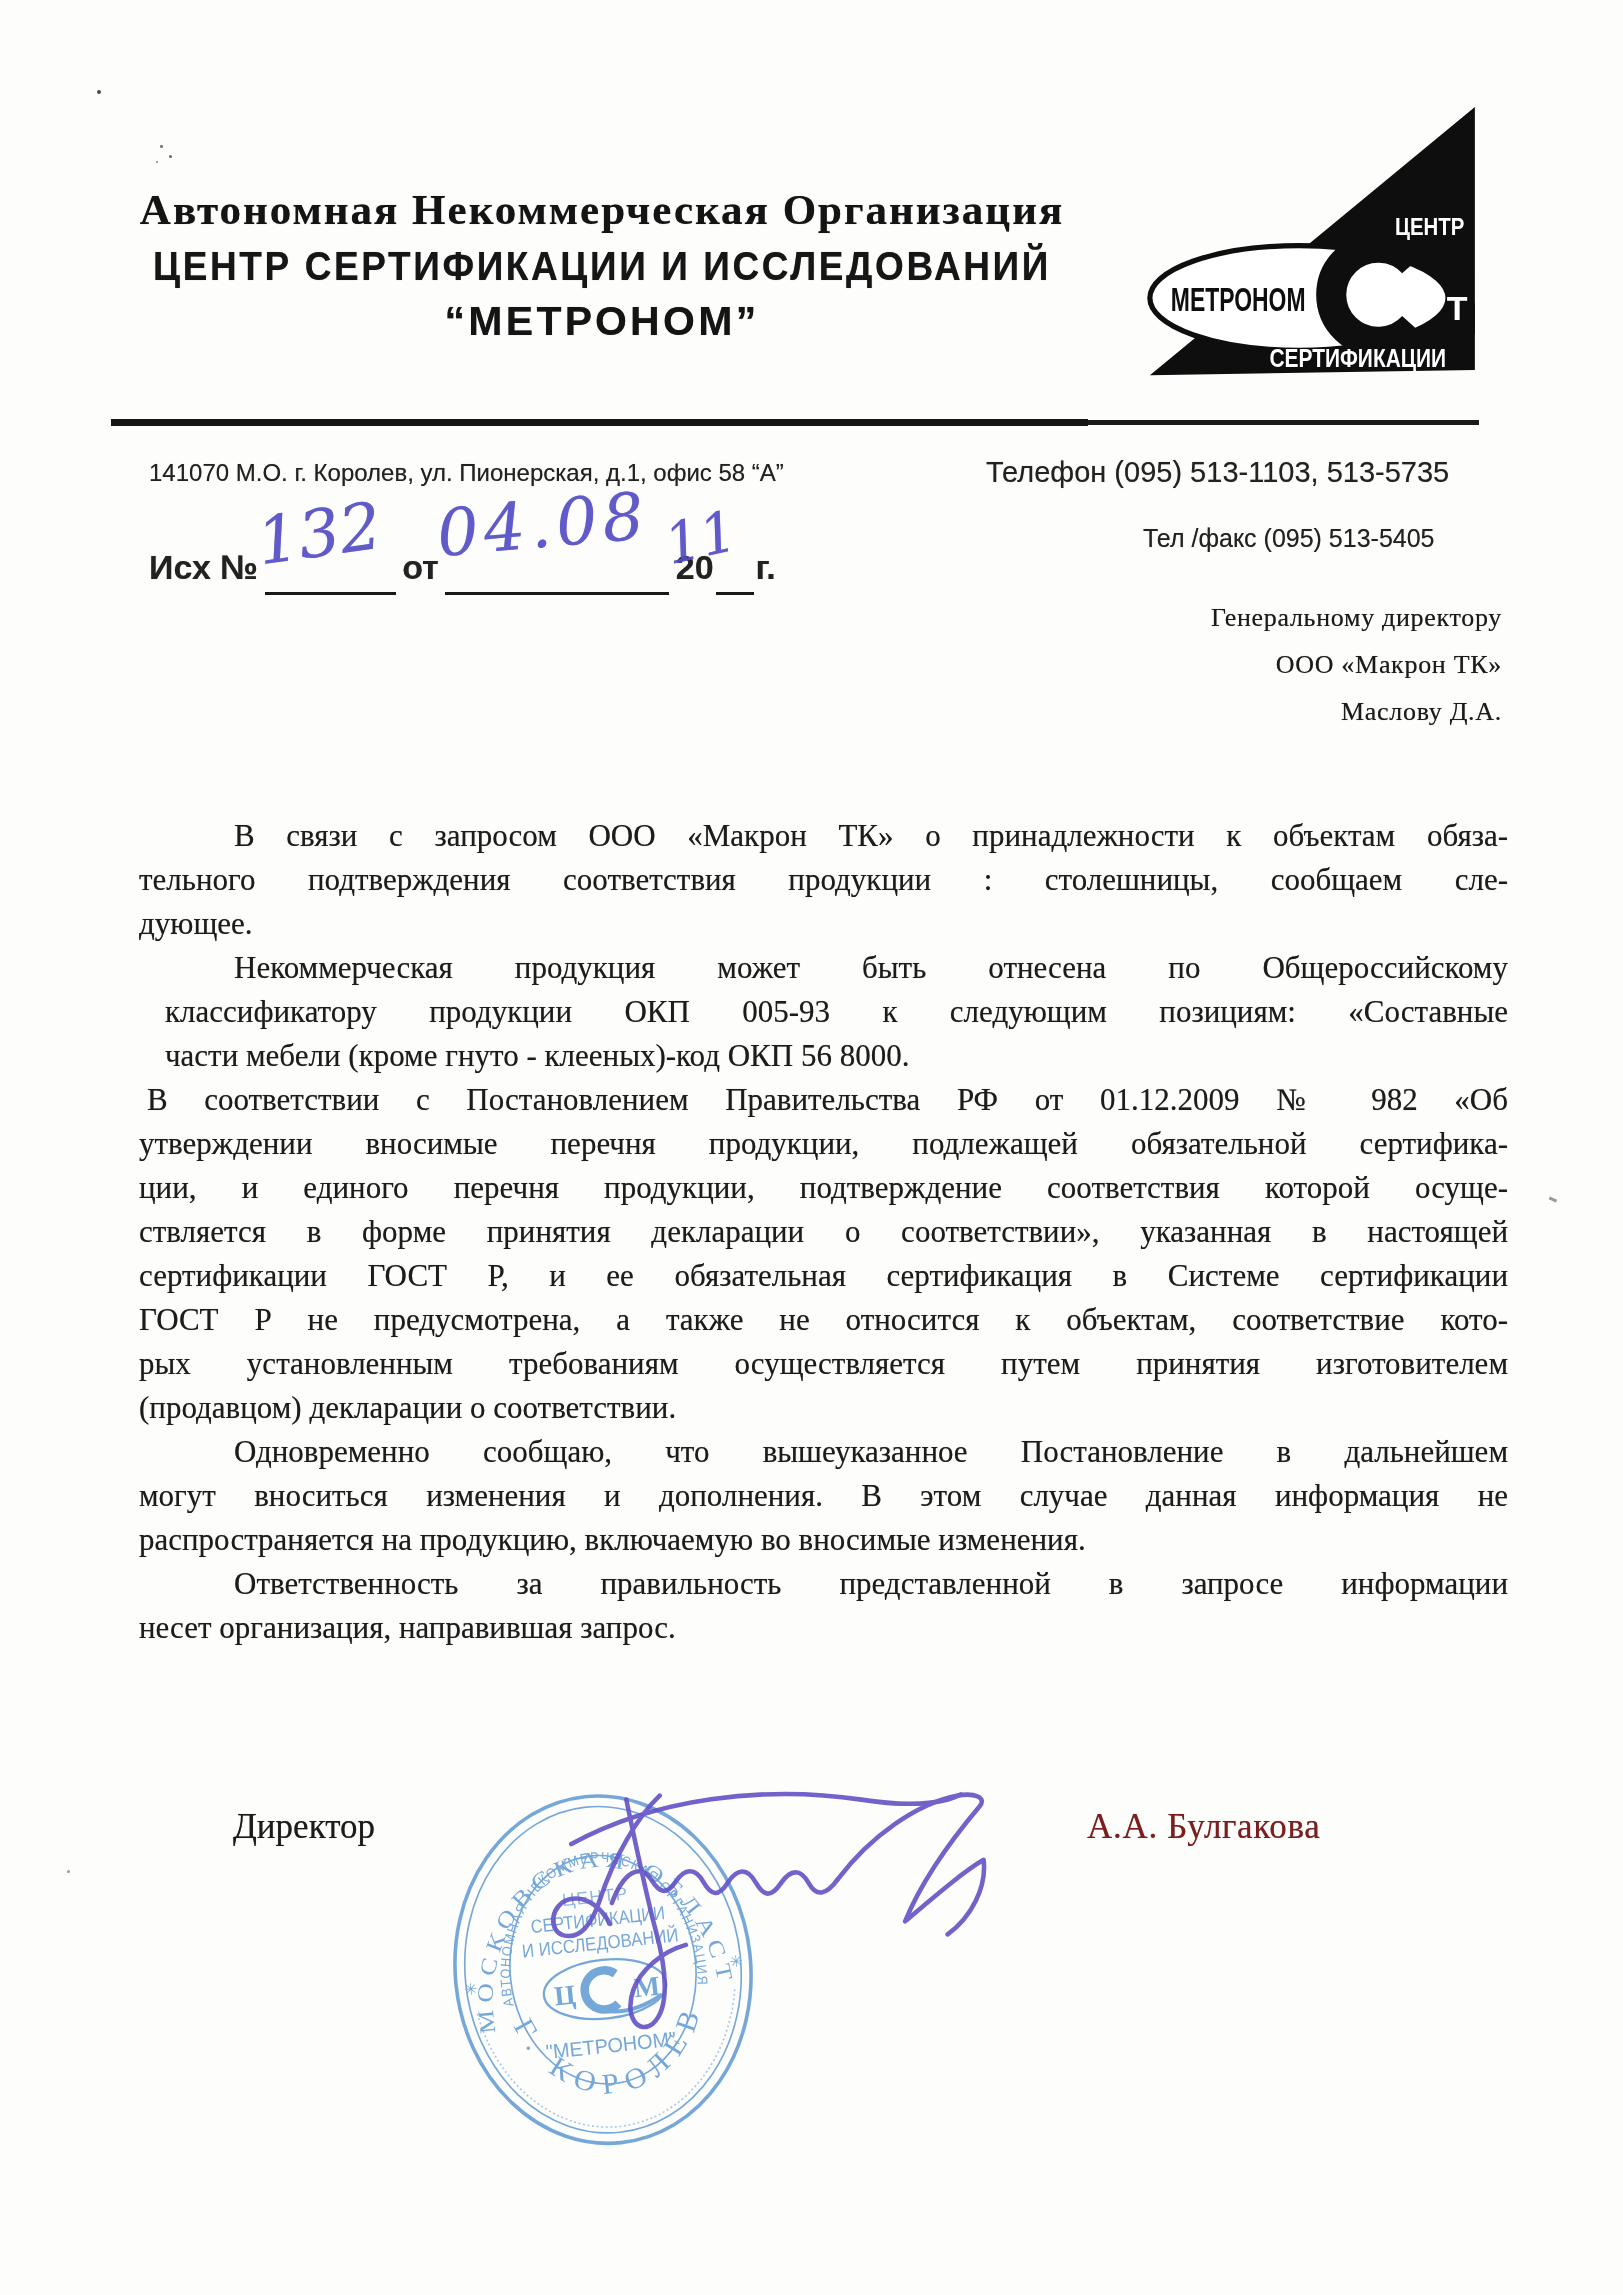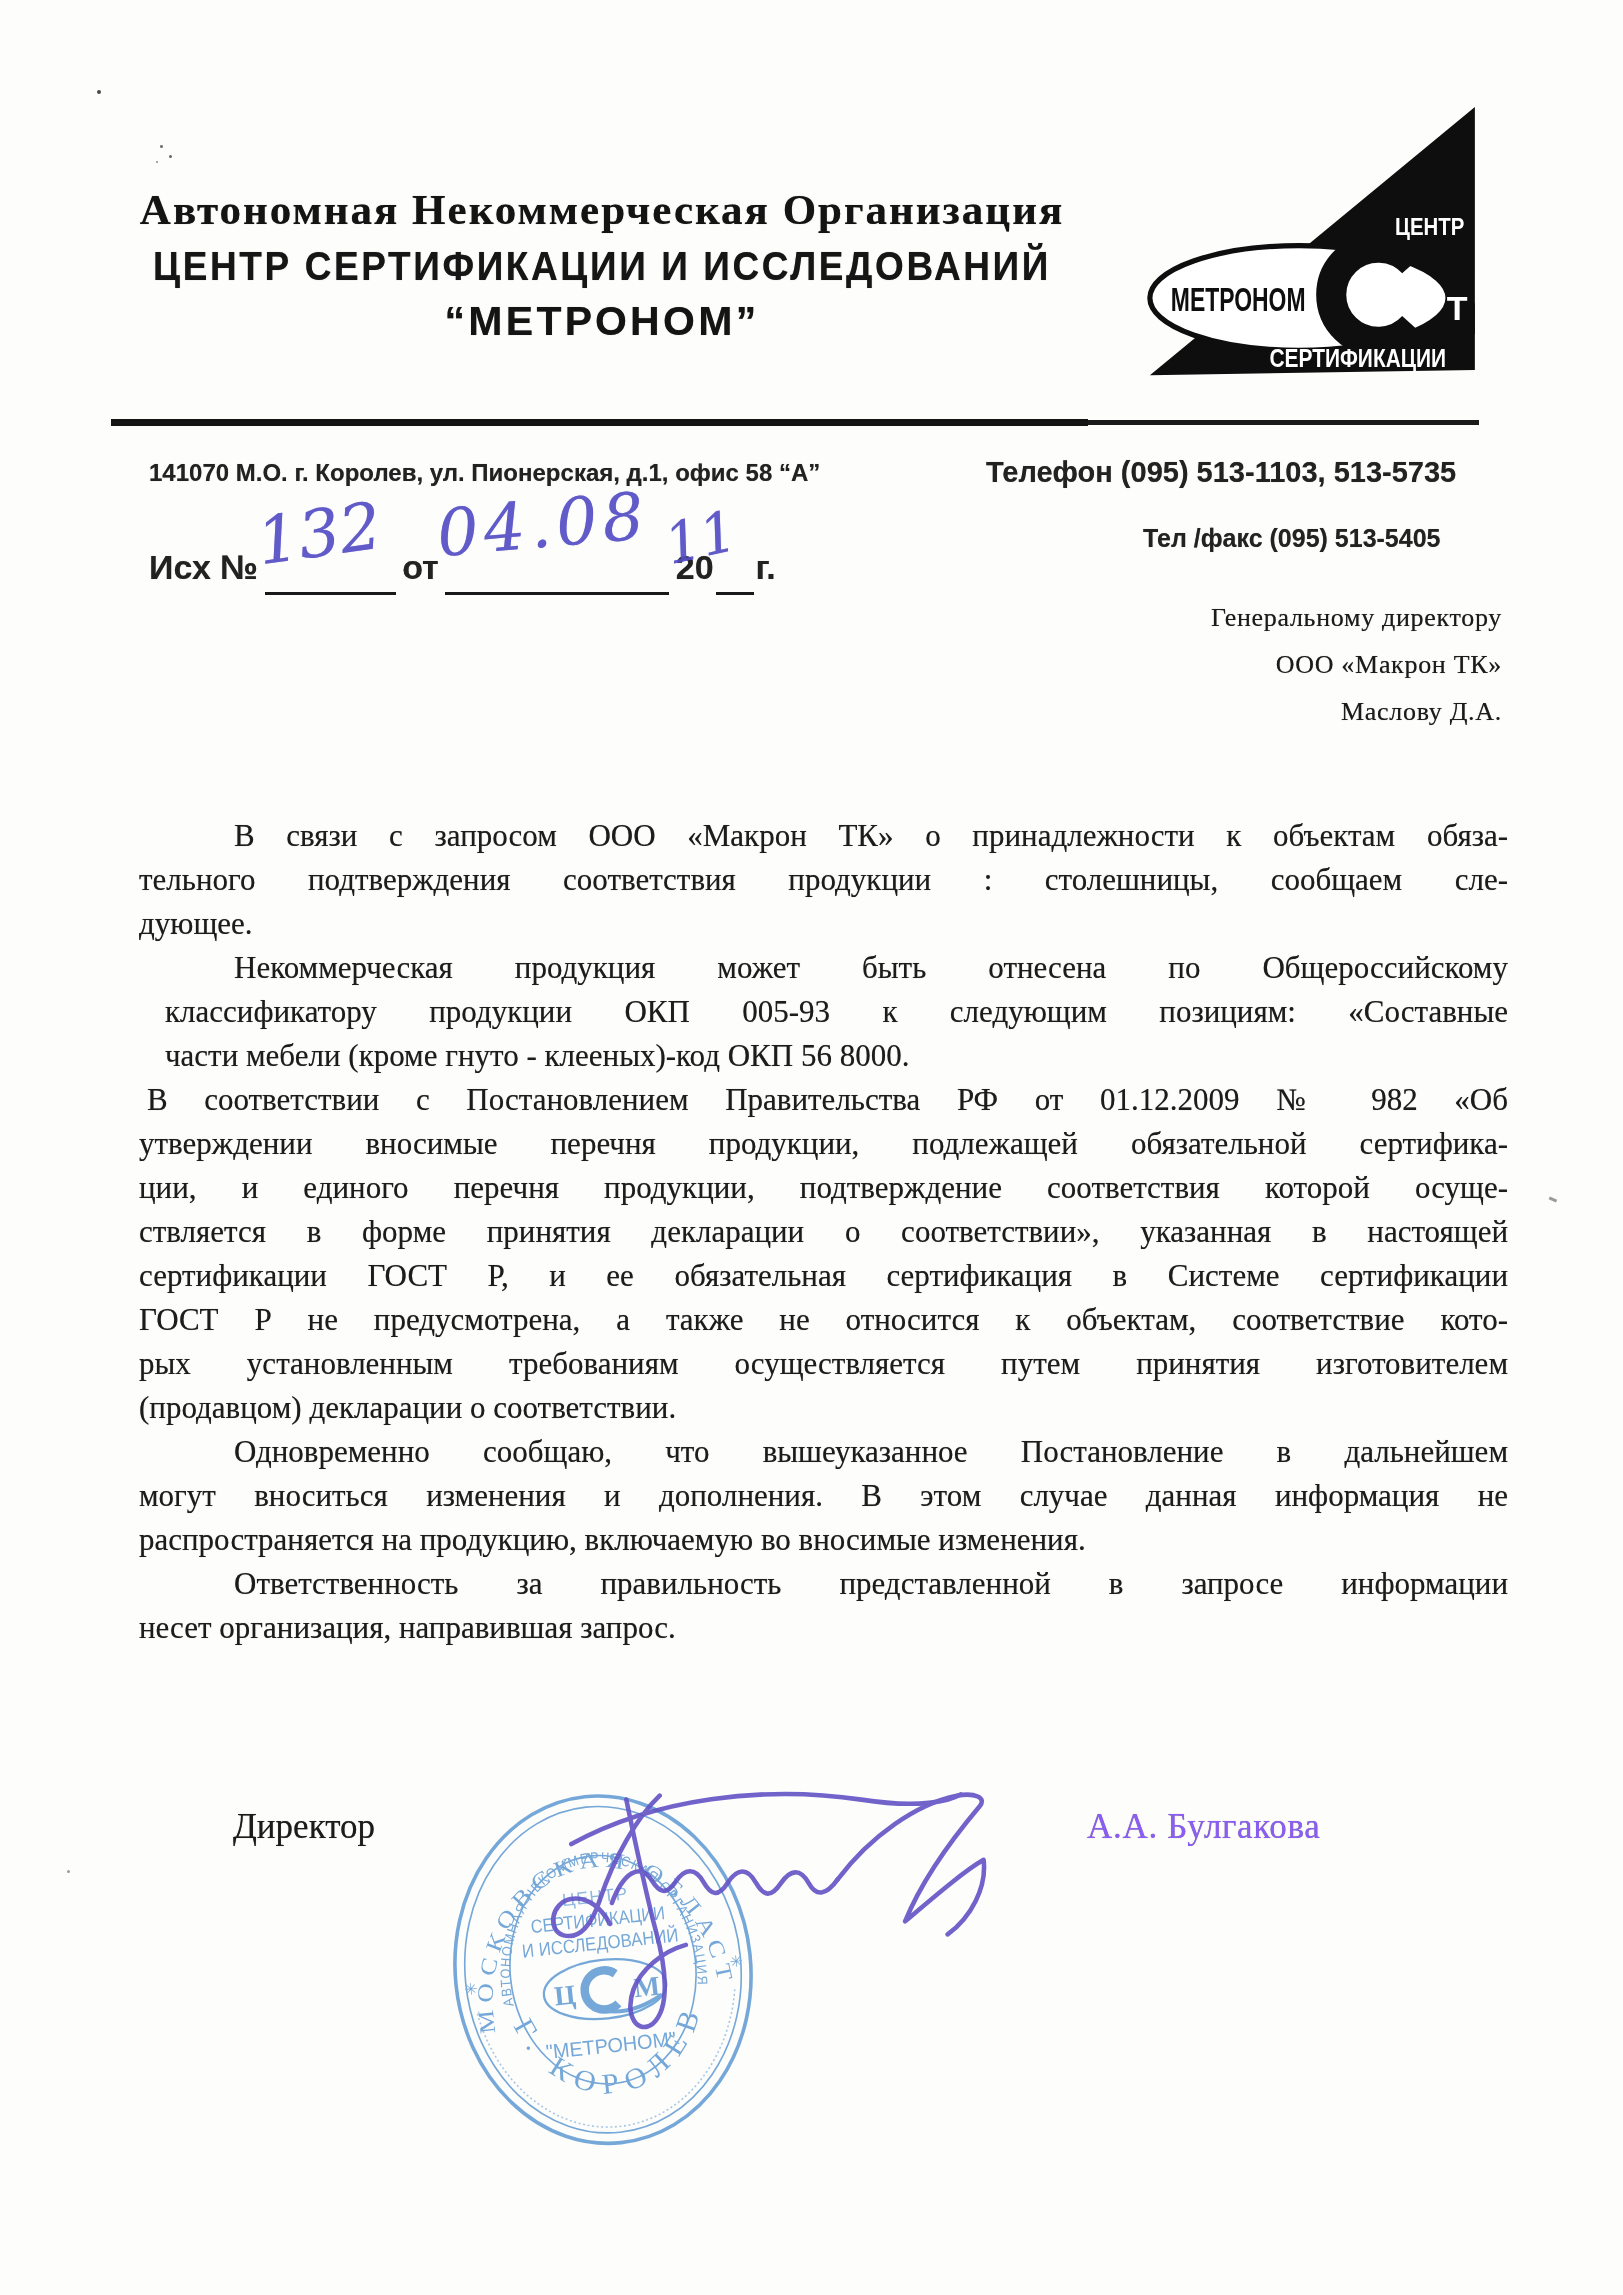--- a/index.html
+++ b/index.html
@@ -16,21 +16,21 @@
              font-size:37px;letter-spacing:2.6px;color:#161616;transform:scaleY(1.08);
              text-shadow:0 0 0.7px rgba(10,10,10,.6);}
   .org-line3{margin-top:10.5px;font-family:"Liberation Sans",sans-serif;font-weight:bold;
              font-size:41px;letter-spacing:3.3px;color:#141414;text-shadow:0 0 0.7px rgba(10,10,10,.6);}
 
   
   .rule-a{left:111px;top:419px;width:977px;height:7.2px;background:#151515;}
   .rule-b{left:1088px;top:420px;width:391px;height:4.6px;background:#1b1b1b;}
 
   
-  .sansb{font-family:"Liberation Sans",sans-serif;font-weight:bold;color:#222;
+  .sansb{font-family:"Liberation Sans",sans-serif;font-weight:normal;color:#222;
          text-shadow:0 0 0.7px rgba(20,20,20,.5);}
   .address{left:149px;top:459px;font-size:24px;}
   .phone{left:986px;top:456px;font-size:29px;}
   .fax{left:1111px;top:524px;font-size:25px;margin-left:32px;}
 
   
   .ref-line{left:149px;top:549px;display:flex;align-items:flex-end;height:46px;}
   .rl-label{font-family:"Liberation Sans",sans-serif;font-weight:bold;font-size:34px;
             color:#222;padding-bottom:7.9px;text-shadow:0 0 0.7px rgba(20,20,20,.5);}
   .uline{border-bottom:3.3px solid #191919;height:35px;display:inline-block;}
@@ -53,21 +53,21 @@
   
   .body-block{left:139px;top:814px;width:1369px;}
   .bline{font-size:31px;line-height:44px;height:44px;color:#1c1c1c;
          text-align:justify;text-align-last:justify;overflow:hidden;
          text-shadow:0 0 0.7px rgba(15,15,15,.55);}
   .bline.last{text-align-last:left;}
 
   
   .sig-title{left:233px;top:1807px;font-size:35px;color:#1b1b1b;
              text-shadow:0 0 0.7px rgba(15,15,15,.6);}
-  .sig-name{left:1087px;top:1807px;font-size:35px;color:#8b5cf6;letter-spacing:0.7px;
+  .sig-name{left:1087px;top:1807px;font-size:35px;color:#7f1d1d;letter-spacing:0.7px;
             text-shadow:0 0 0.7px rgba(15,15,15,.6);}
 
   
   .stamp-svg text{fill:#5e99d2;}
   .stamp-svg .ring{fill:none;stroke:#5e99d2;}
   .stamp-svg .dots{fill:none;stroke:#6ea4d8;stroke-width:2.5;stroke-dasharray:3 4;}
   .st-region{font-family:"Liberation Serif",serif;font-size:34px;letter-spacing:8px;}
   .st-org{font-family:"Liberation Sans",sans-serif;font-size:21.5px;letter-spacing:2.5px;}
   .st-city{font-family:"Liberation Serif",serif;font-size:44px;letter-spacing:14px;}
   .st-c1{font-family:"Liberation Sans",sans-serif;font-size:27px;letter-spacing:2px;opacity:.8;}

